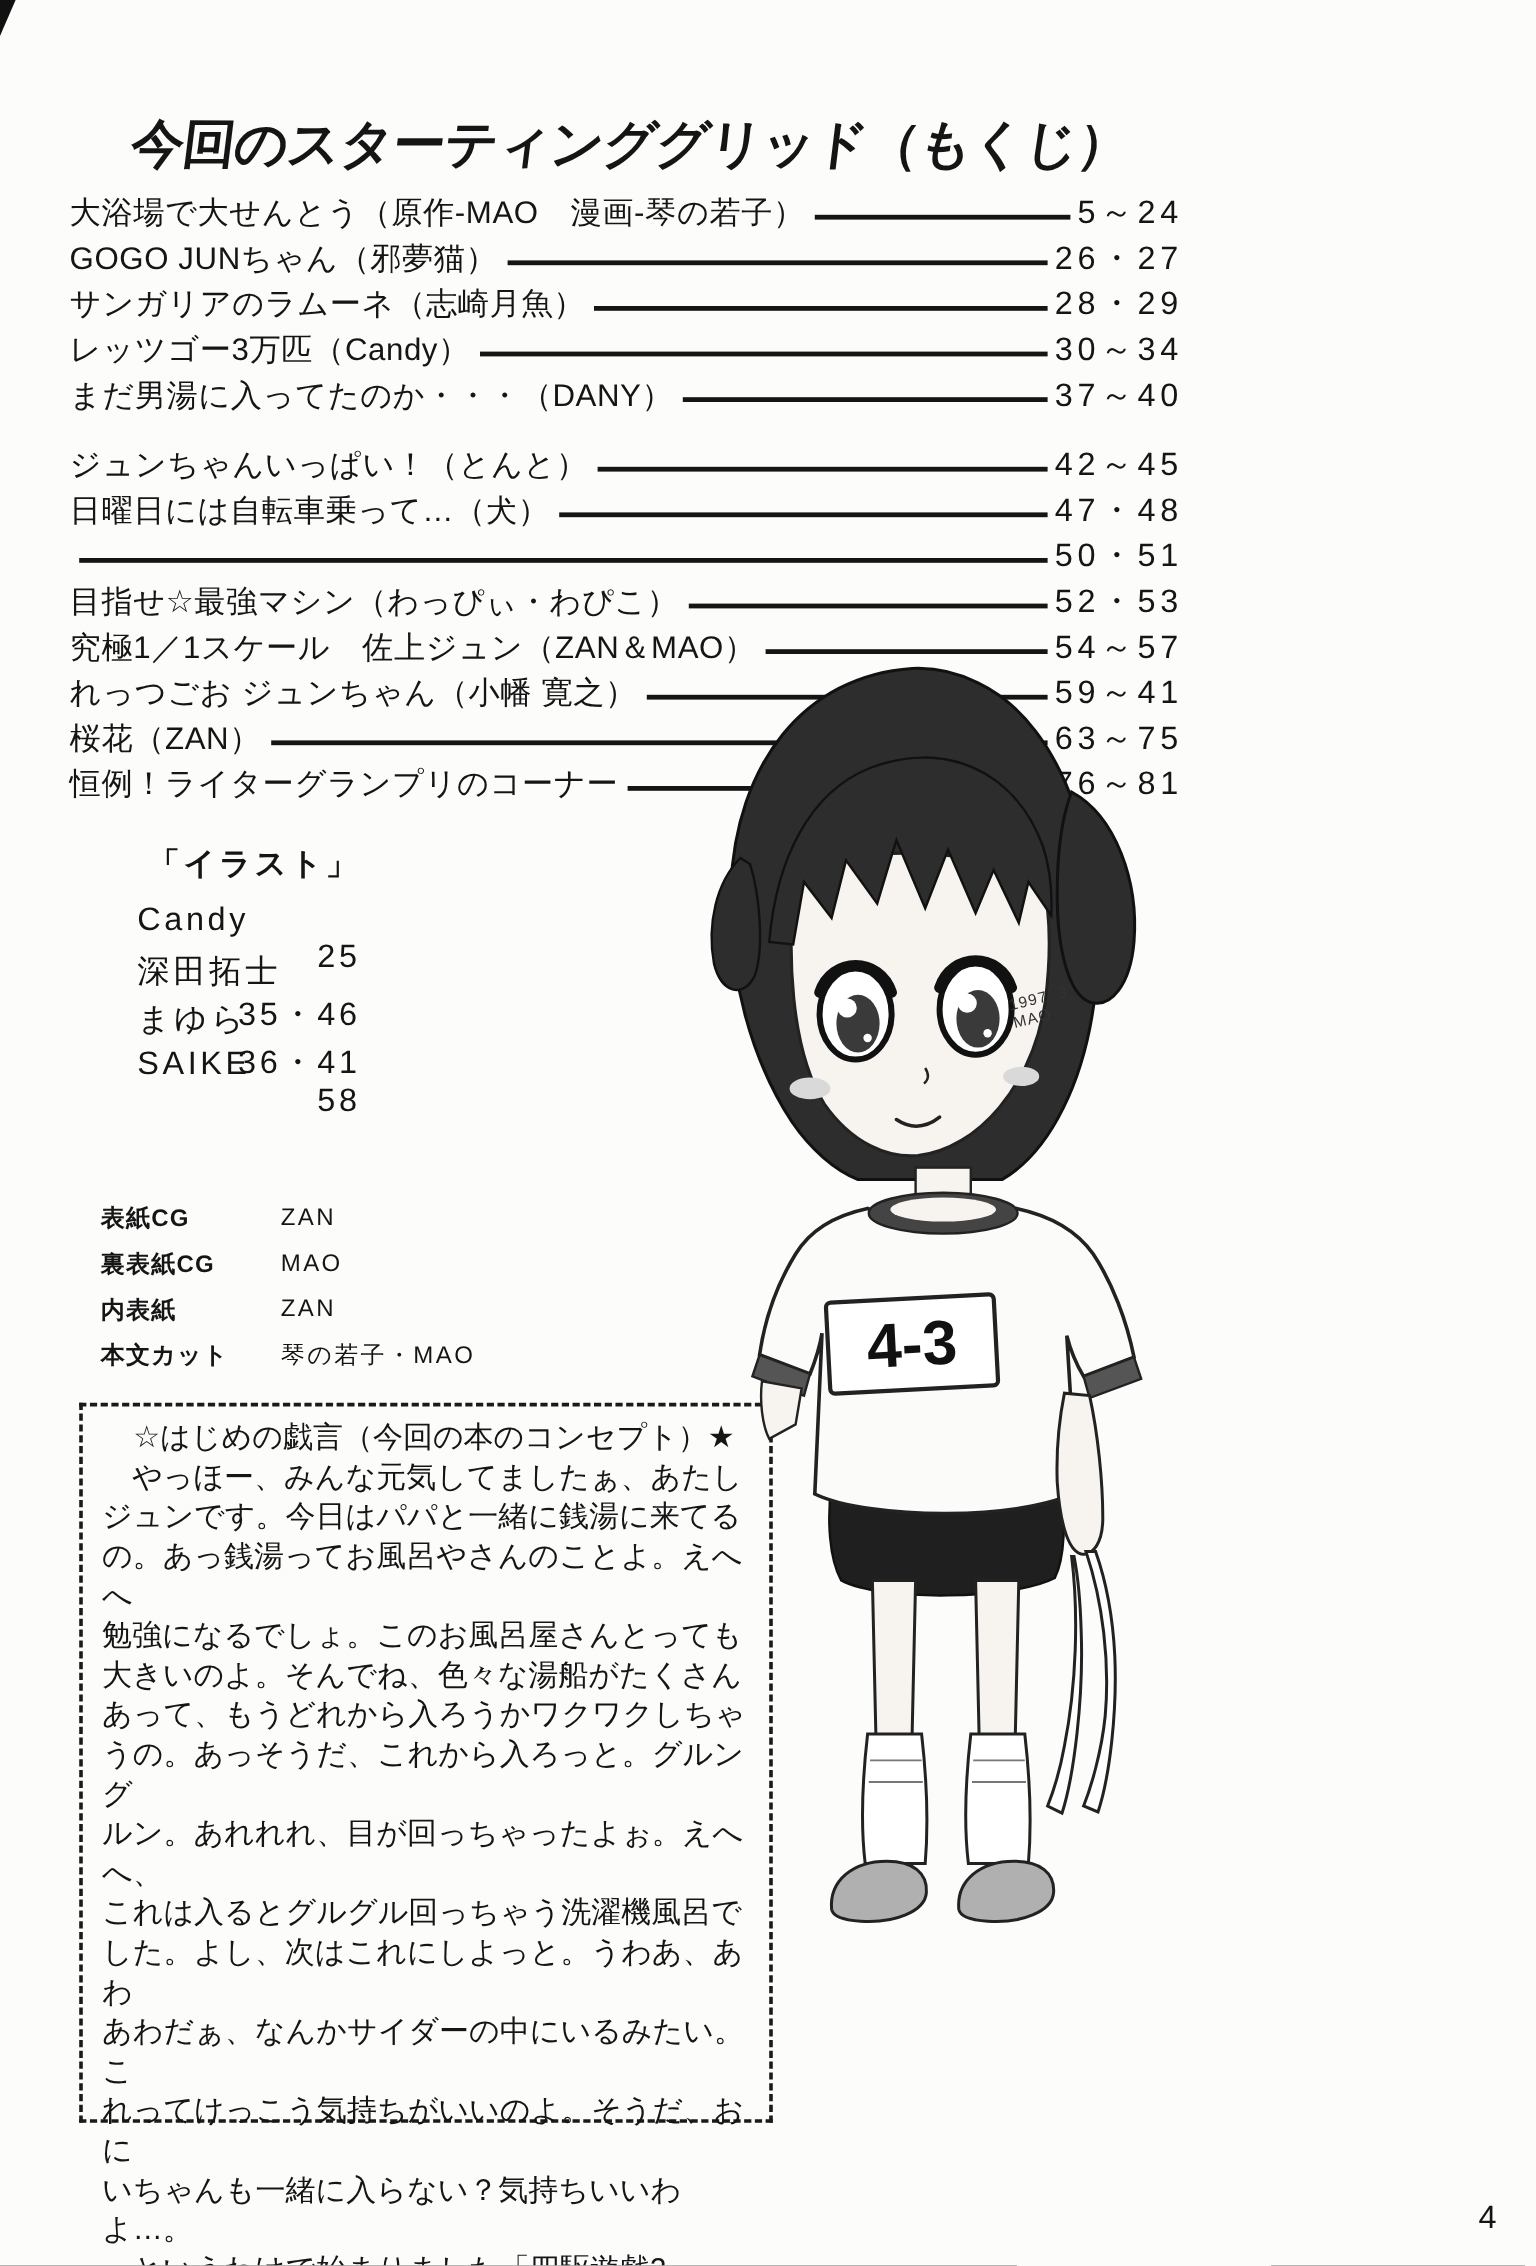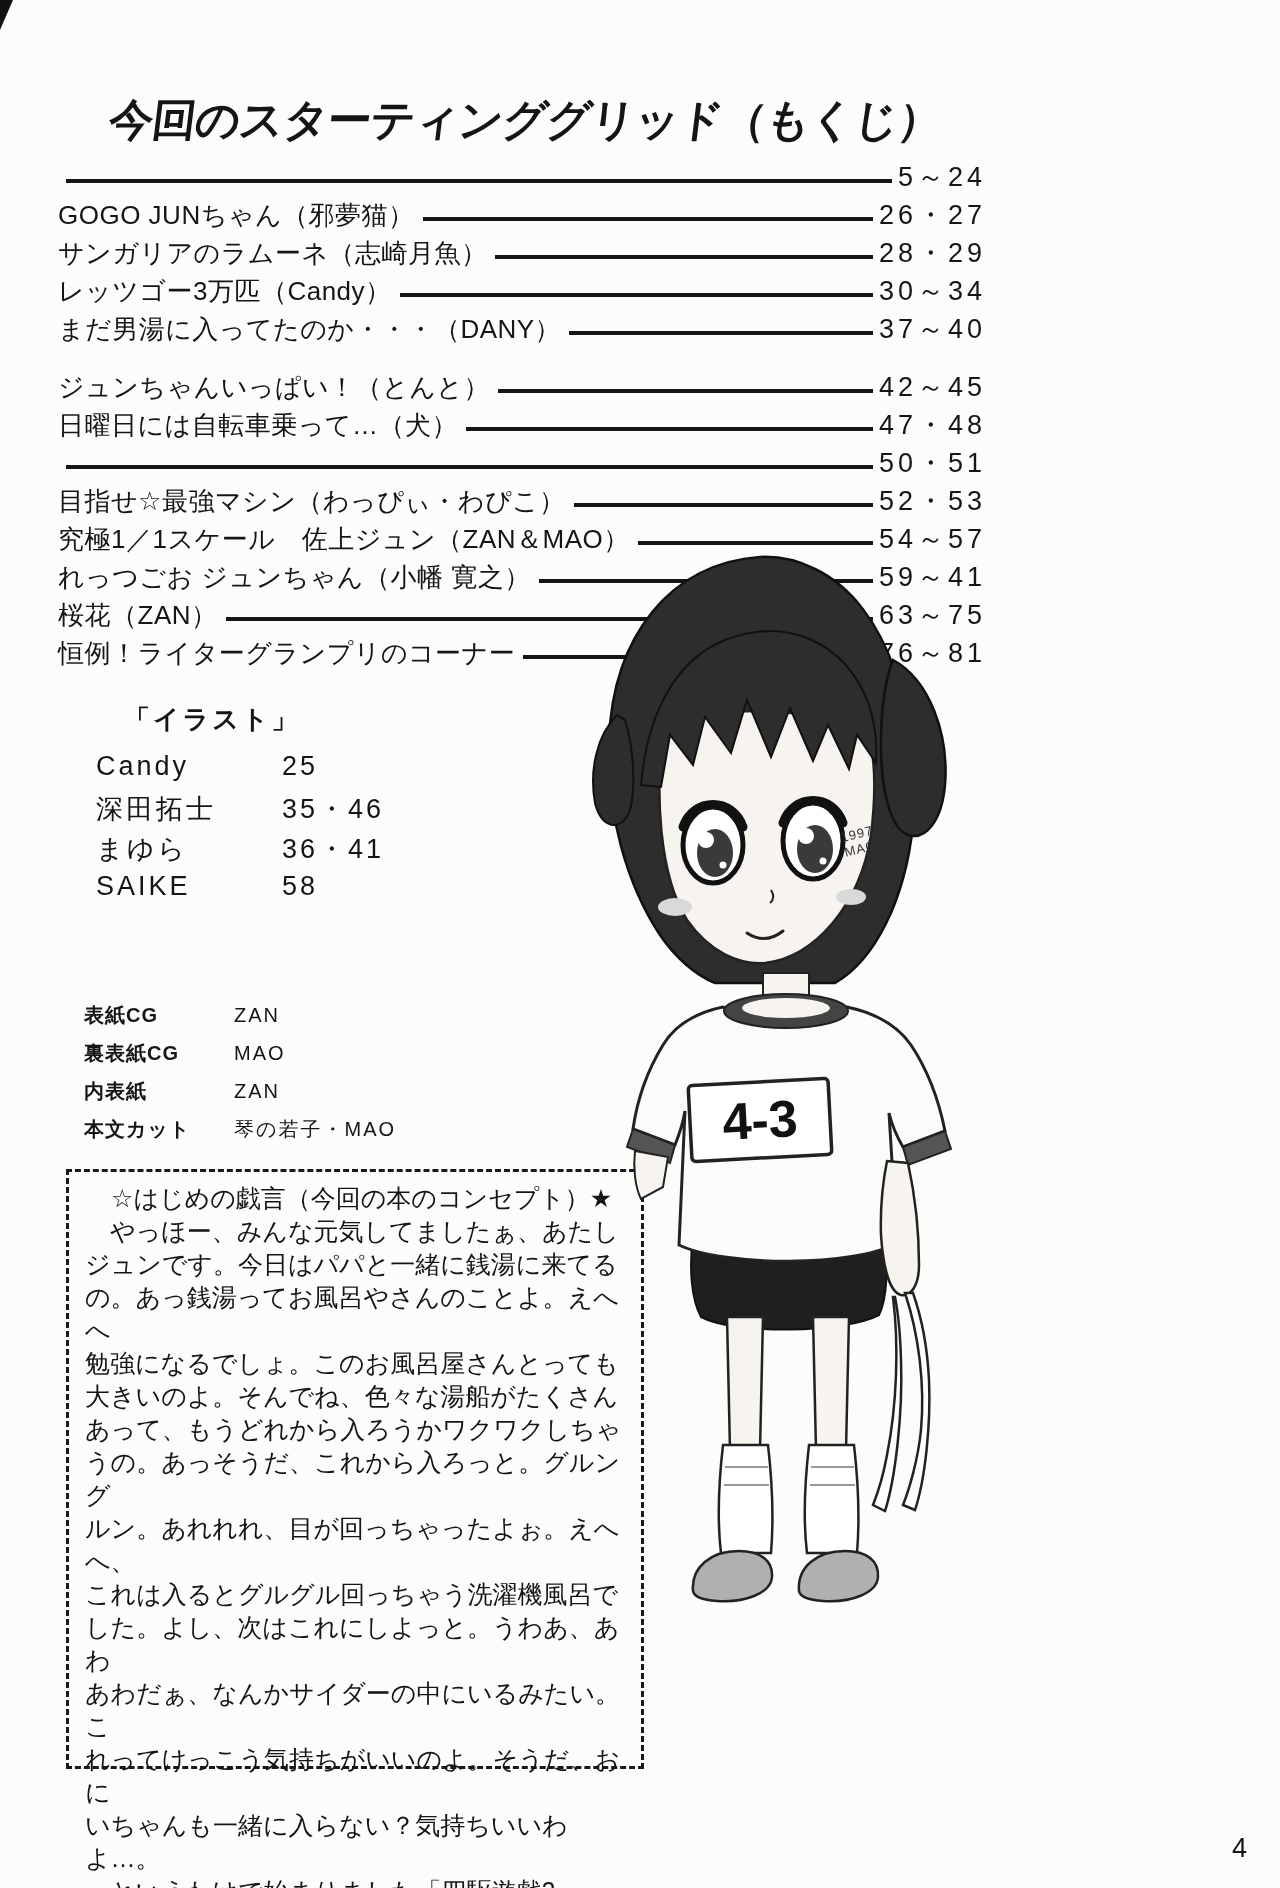--- a/index.html
+++ b/index.html
@@ -20,21 +20,21 @@
   
   .toc{position:absolute;left:58px;top:158px;width:928px;}
   .toc-row{display:flex;align-items:center;height:38px;}
   .toc-row:nth-child(6){margin-top:20px;}
   .toc-title{font-size:26px;letter-spacing:.5px;white-space:nowrap;}
   .toc-leader{flex:1;border-top:4px solid #151515;margin:8px 6px 0 8px;}
   .toc-pages{font-size:27px;letter-spacing:4px;white-space:nowrap;}
   
   .illust{position:absolute;left:96px;top:702px;}
   .illust-heading{font-size:26px;font-weight:bold;letter-spacing:3px;margin:0 0 14px 28px;}
-  .illust-row{display:flex;align-items:flex-start;height:40px;font-size:27px;}
+  .illust-row{display:flex;align-items:flex-end;height:40px;font-size:27px;flex-direction:column;}
   .illust-name{width:186px;letter-spacing:3px;white-space:nowrap;}
   .illust-pages{letter-spacing:3px;white-space:nowrap;}
   
   .credits{position:absolute;left:84px;top:996px;}
   .credit-row{display:flex;align-items:center;height:38px;font-size:20px;}
   .credit-label{font-weight:900;width:150px;letter-spacing:1px;white-space:nowrap;}
   .credit-value{letter-spacing:2px;white-space:nowrap;}
   
   .foreword{
     position:absolute;left:66px;top:1169px;width:578px;height:600px;
@@ -55,20 +55,21 @@
 <body>
 
 <div class="page">
 
   <div class="corner-mark"></div>
 
   <h1 class="doc-title">今回のスターティンググリッド（もくじ）</h1>
 
   <div class="toc">
     <div class="toc-row">
+      <span class="toc-title">大浴場で大せんとう（原作-MAO　漫画-琴の若子）</span>
       <span class="toc-leader"></span>
       <span class="toc-pages">5～24</span>
     </div>
     <div class="toc-row">
       <span class="toc-title">GOGO JUNちゃん（邪夢猫）</span>
       <span class="toc-leader"></span>
       <span class="toc-pages">26・27</span>
     </div>
     <div class="toc-row">
       <span class="toc-title">サンガリアのラムーネ（志崎月魚）</span>

